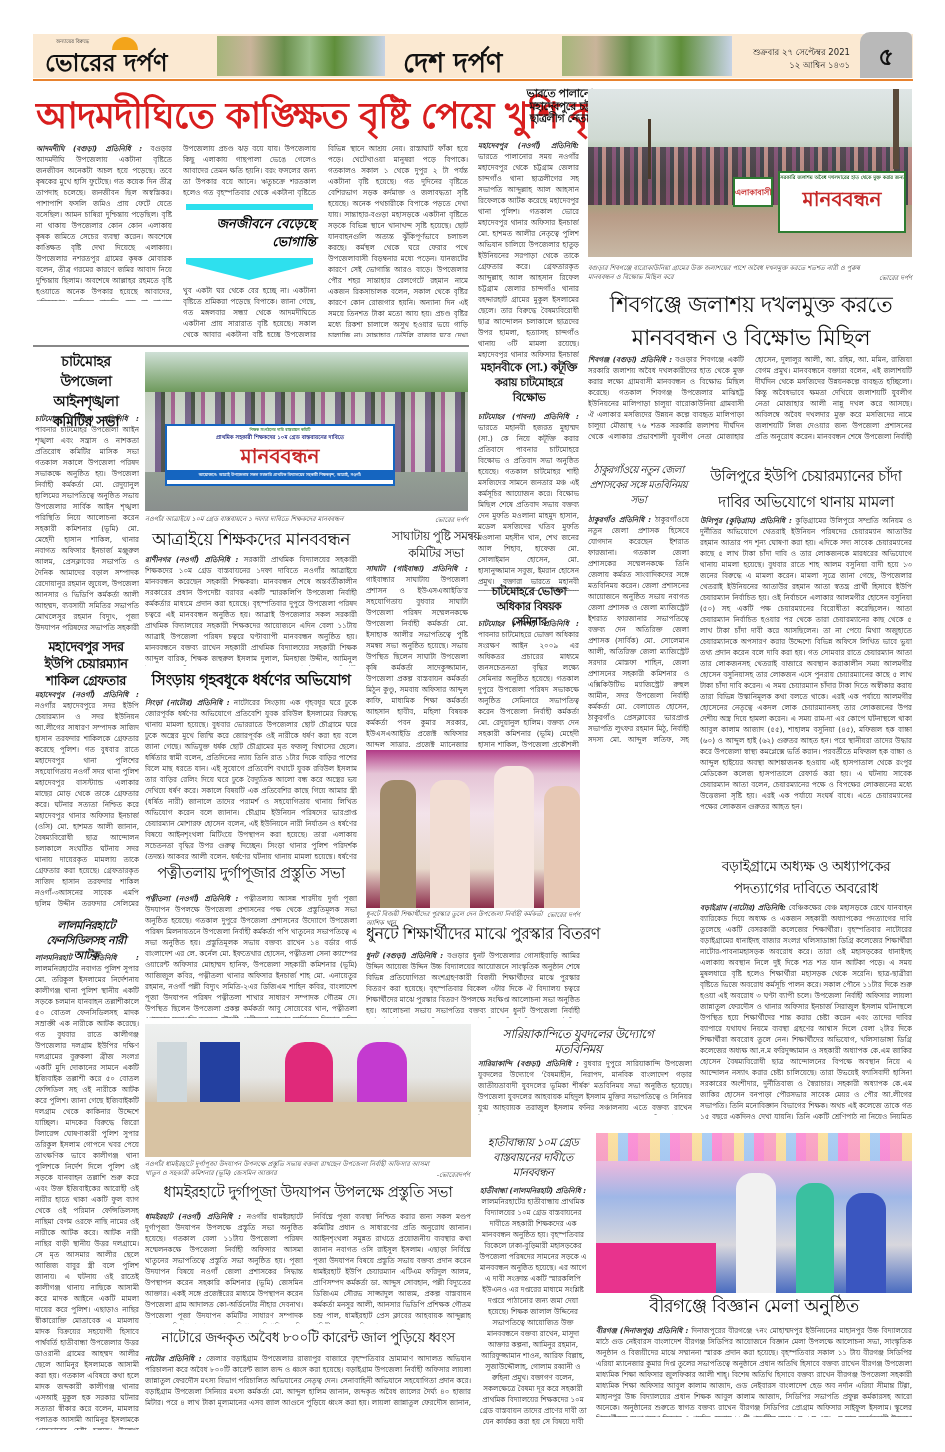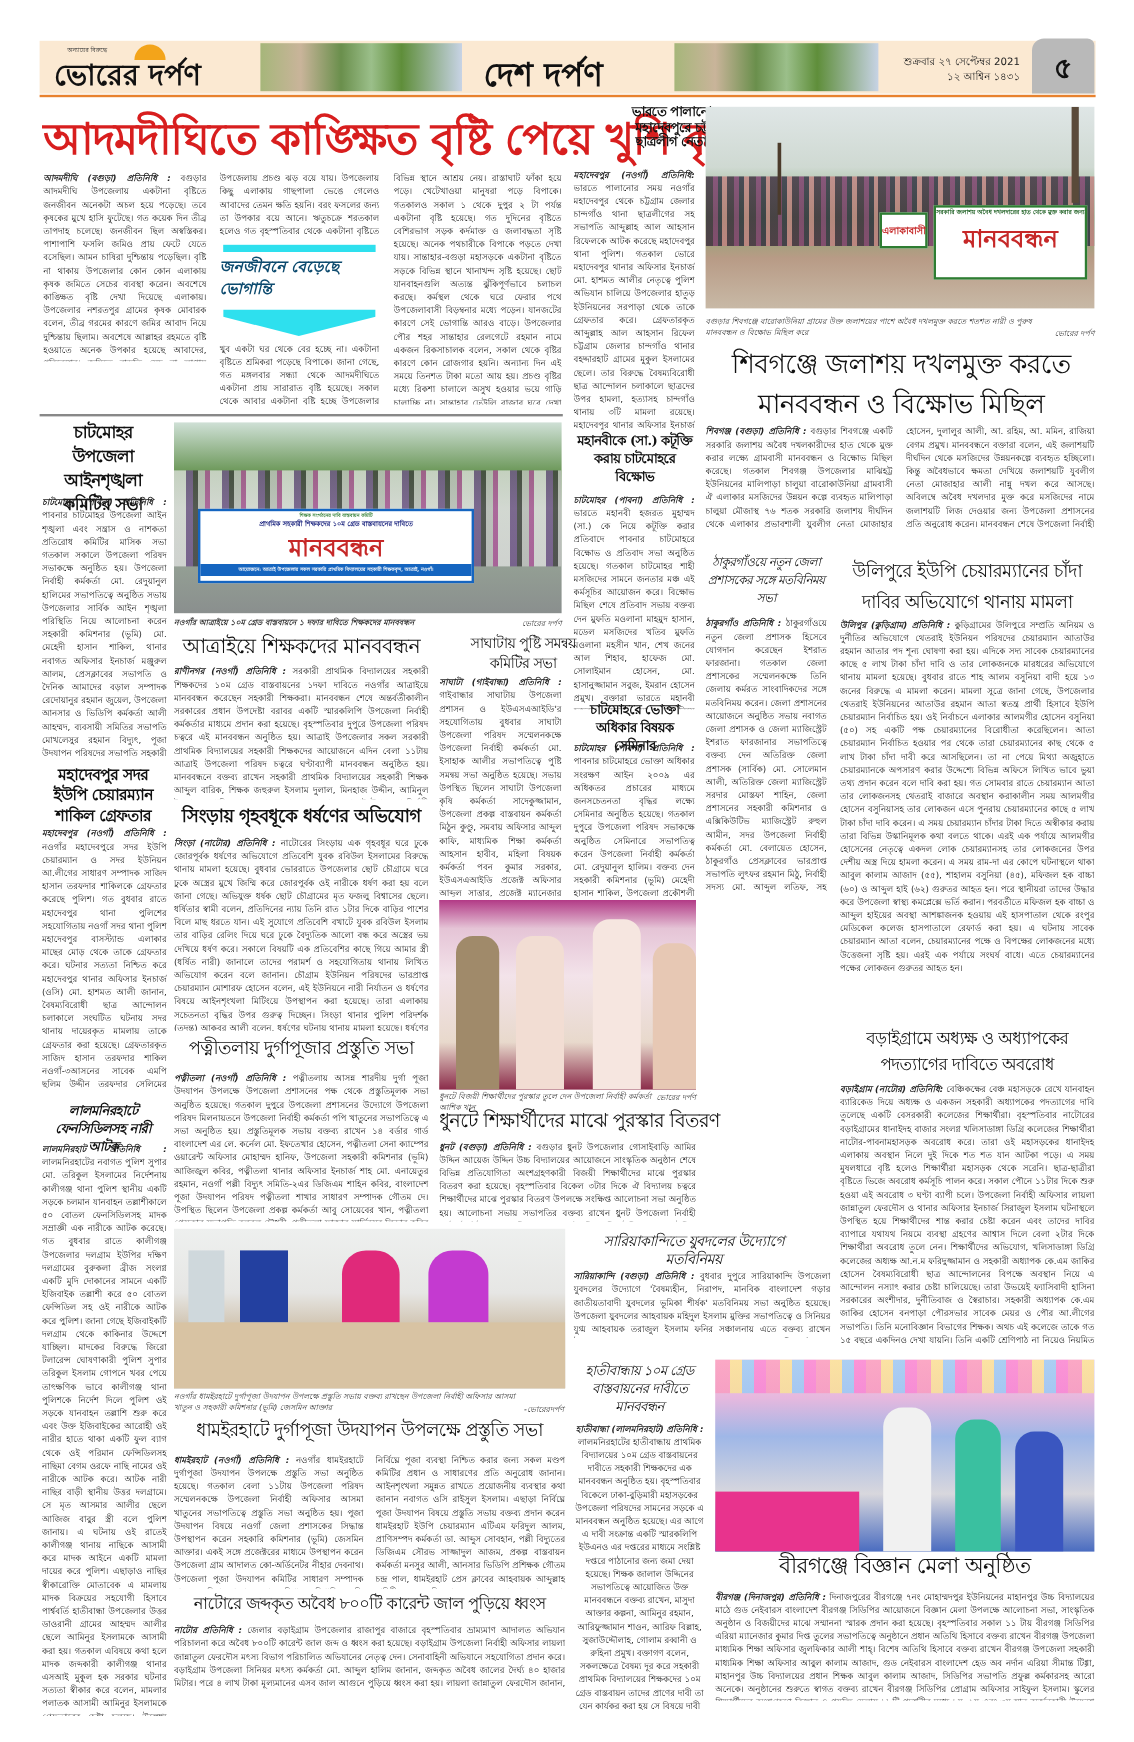--- a/index.html
+++ b/index.html
@@ -19,21 +19,21 @@
   .red-head { color: #d81e1e; font-weight: bold; font-family: "DejaVu Serif", serif; white-space: nowrap; letter-spacing: -1px; }
   .head { font-family: "DejaVu Serif", serif; font-weight: bold; color: #111; line-height: 1.15; text-align: center; letter-spacing: -0.5px; }
   .body-text { font-size: 7.2px; line-height: 11px; color: #222; text-align: justify; overflow: hidden; }
   .body-text b { font-weight: bold; font-style: italic; }
   .caption { font-size: 6.5px; line-height: 9px; color: #333; font-style: italic; }
   .credit { font-size: 6.5px; color: #333; font-style: italic; text-align: right; }
   .hr { background: #888; }
   .photo { overflow: hidden; }
   .banner { position: absolute; background: #fff; border: 2px solid #2e7d32; color: #c62828; font-weight: bold; font-family: "DejaVu Serif", serif; text-align: center; }
   .cyan-bar { background: #2ee0ee; }
-  .pull-quote { font-family: "DejaVu Serif", serif; font-style: italic; font-weight: bold; text-align: left; color: #0c4a6e; }
+  .pull-quote { font-family: "DejaVu Serif", serif; font-style: italic; font-weight: bold; text-align: right; color: #000000; }
 </style>
 </head>
 <body>
 
 <div class="abs masthead"></div>
 <div class="abs logo-sun"></div>
 <div class="abs logo-tag">অন্যায়ের বিরুদ্ধে</div>
 <div class="abs logo">ভোরের দর্পণ</div>
 <div class="abs photo-strip" style="left:217px;top:36px;width:168px;height:40px;"></div>
 <div class="abs section-title">দেশ দর্পণ</div>
@@ -97,21 +97,21 @@
 
 <div class="abs photo" style="left:145px;top:352px;width:323px;height:159px;background:linear-gradient(180deg,#cfe0d6 0%,#6f9a5d 25%,#9fb29b 45%,#8a8f8e 100%);">
   <div style="position:absolute;left:0;top:40px;width:100%;height:80px;background:repeating-linear-gradient(90deg,#e8e8e8 0 10px,#6c4a8a 10px 16px,#333 16px 20px,#c8c8c8 20px 26px,#b04a9a 26px 30px);opacity:.7;"></div>
   <div class="banner" style="left:20px;top:72px;width:230px;height:62px;border-color:#1565c0;">
     <div style="font-size:4px;color:#2e7d32;line-height:7px;">শিক্ষক সংগঠনের দাবি বাস্তবায়ন কমিটি</div>
     <div style="font-size:5.5px;color:#1a237e;line-height:9px;">প্রাথমিক সহকারী শিক্ষকদের ১০ম গ্রেড বাস্তবায়নের দাবিতে</div>
     <div style="font-size:20px;line-height:28px;">মানববন্ধন</div>
     <div style="font-size:4px;color:#fff;background:#1565c0;line-height:10px;overflow:hidden;white-space:nowrap;">আয়োজনে: আত্রাই উপজেলার সকল সরকারি প্রাথমিক বিদ্যালয়ের সহকারী শিক্ষকবৃন্দ, আত্রাই, নওগাঁ।</div>
   </div>
 </div>
-<div class="abs caption" style="left:145px;top:515px;width:250px;font-weight:bold;">নওগাঁর আত্রাইয়ে ১০ম গ্রেড বাস্তবায়নে ১ দফার দাবিতে শিক্ষকদের মানববন্ধন</div>
+<div class="abs caption" style="left:145px;top:515px;width:250px;">নওগাঁর আত্রাইয়ে ১০ম গ্রেড বাস্তবায়নে ১ দফার দাবিতে শিক্ষকদের মানববন্ধন</div>
 <div class="abs credit" style="left:410px;top:515px;width:58px;">ভোরের দর্পণ</div>
 
 <div class="abs head" style="left:145px;top:530px;width:212px;font-size:17px;white-space:nowrap;font-weight:normal;">আত্রাইয়ে শিক্ষকদের মানববন্ধন</div>
 <div class="abs body-text" style="left:145px;top:554px;width:212px;height:112px;">
   <b>রাণীনগর (নওগাঁ) প্রতিনিধি :</b>
   <span>সরকারী প্রাথমিক বিদ্যালয়ের সহকারী শিক্ষকদের ১০ম গ্রেড বাস্তবায়নের ১দফা দাবিতে নওগাঁর আত্রাইয়ে মানববন্ধন করেছেন সহকারী শিক্ষকরা। মানববন্ধন শেষে অন্তর্বর্তীকালীন সরকারের প্রধান উপদেষ্টা বরাবর একটি স্মারকলিপি উপজেলা নির্বাহী কর্মকর্তার মাধ্যমে প্রদান করা হয়েছে। বৃহস্পতিবার দুপুরে উপজেলা পরিষদ চত্বরে এই মানববন্ধন অনুষ্ঠিত হয়। আত্রাই উপজেলার সকল সরকারী প্রাথমিক বিদ্যালয়ের সহকারী শিক্ষকদের আয়োজনে এদিন বেলা ১১টায় আত্রাই উপজেলা পরিষদ চত্বরে ঘণ্টাব্যাপী মানববন্ধন অনুষ্ঠিত হয়। মানববন্ধনে বক্তব্য রাখেন সহকারী প্রাথমিক বিদ্যালয়ের সহকারী শিক্ষক আব্দুল বারিক, শিক্ষক জহুরুল ইসলাম দুলাল, মিনহাজ উদ্দীন, আমিনুল ইসলাম ও শান্তি আক্তার প্রমুখ। মানববন্ধন শেষে আত্রাই উপজেলা নির্বাহী কর্মকর্তা সঞ্চিতা বিশ্বাসের মাধ্যমে অন্তর্বর্তীকালীন সরকারের প্রধান উপদেষ্টা বরাবর একটি স্মারকলিপি প্রদান করা হয়।</span>
 </div>
 
 <div class="abs head" style="left:366px;top:528px;width:102px;font-size:12px;line-height:17px;font-weight:normal;margin-left:19px;">সাঘাটায় পুষ্টি সমন্বয় কমিটির সভা</div>
 <div class="abs body-text" style="left:366px;top:563px;width:102px;height:184px;">

